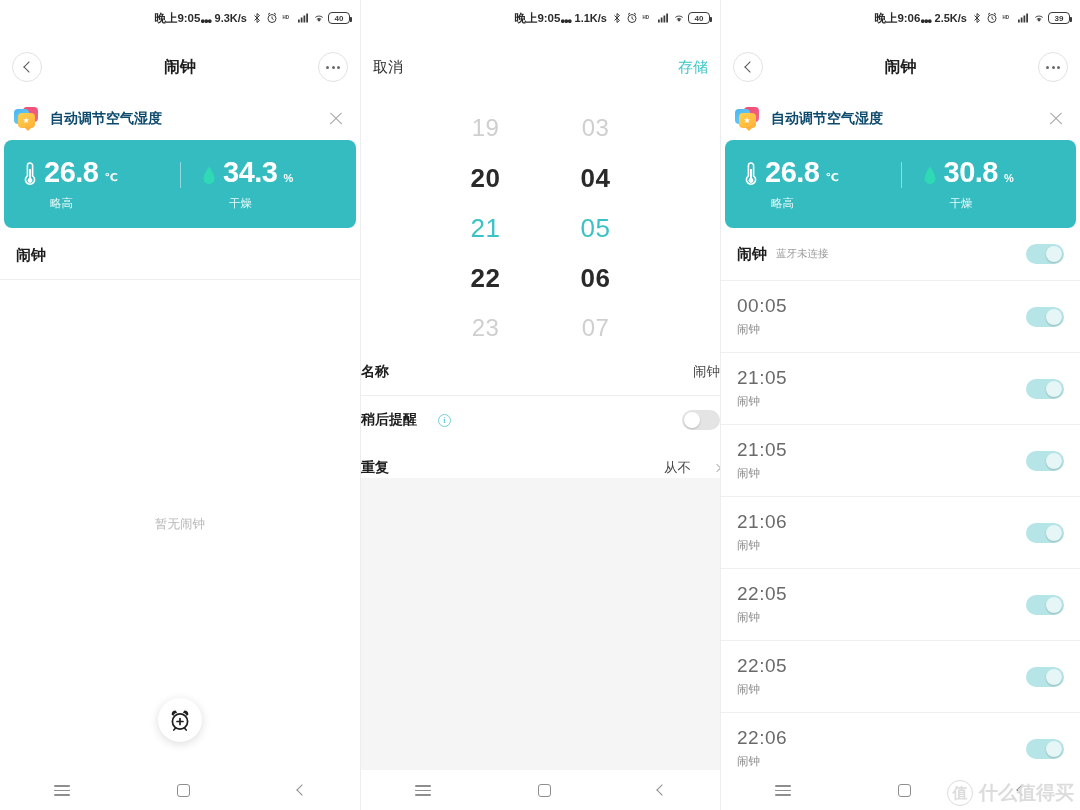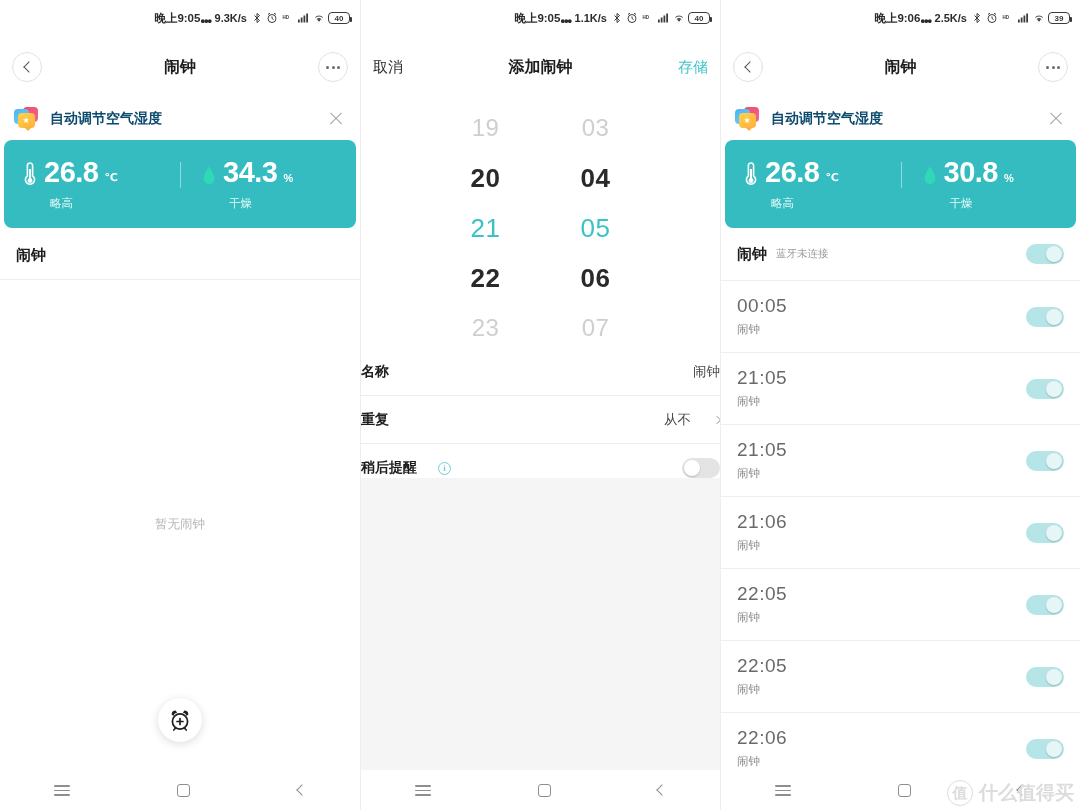--- a/index.html
+++ b/index.html
@@ -371,21 +371,20 @@
         <svg class="sb-ico" viewBox="0 0 24 24">
             <path d="M12 19.5l-3.5-4.2a5.3 5.3 0 017 0z" fill="#3a3a3a"></path>
             <path d="M4.5 11a11 11 0 0115 0M7.5 14.5a7 7 0 019 0" fill="none" stroke="#3a3a3a" stroke-width="1.8"></path>
           </svg>
         <span class="sb-bat">40</span>
       </span>
     </div>
 
     <div class="appbar">
       <div class="appbar-action" style="margin-left:0">取消</div>
-      <div class="appbar-title">添加闹钟</div>
       <div class="appbar-save">存储</div>
     </div>
 
     <div class="picker">
       <div class="picker-col">
         <div class="pk dim">19</div>
         <div class="pk">20</div>
         <div class="pk sel">21</div>
         <div class="pk">22</div>
         <div class="pk dim">23</div>
@@ -396,31 +395,31 @@
         <div class="pk sel">05</div>
         <div class="pk">06</div>
         <div class="pk dim">07</div>
       </div>
     </div>
 
     <div class="frow">
       <span class="frow-label">名称</span>
       <span class="frow-val">闹钟</span>
     </div>
+    <div class="frow" style="border-bottom:none">
+      <span class="frow-label">稍后提醒</span>
+      <span class="info-ico">i</span>
+      <span class="toggle off">
+          <span class="knob"></span>
+        </span>
+    </div>
     <div class="frow">
       <span class="frow-label">重复</span>
       <span class="frow-val">从不</span>
       <span class="chev-right"></span>
-    </div>
-    <div class="frow" style="border-bottom:none">
-      <span class="frow-label">稍后提醒</span>
-      <span class="info-ico">i</span>
-      <span class="toggle off">
-          <span class="knob"></span>
-        </span>
     </div>
 
     <div class="gray-fill"></div>
 
     <div class="navbar">
       <span class="nav-ico nav-menu">
           <i></i>
           <i></i>
           <i></i>
         </span>

